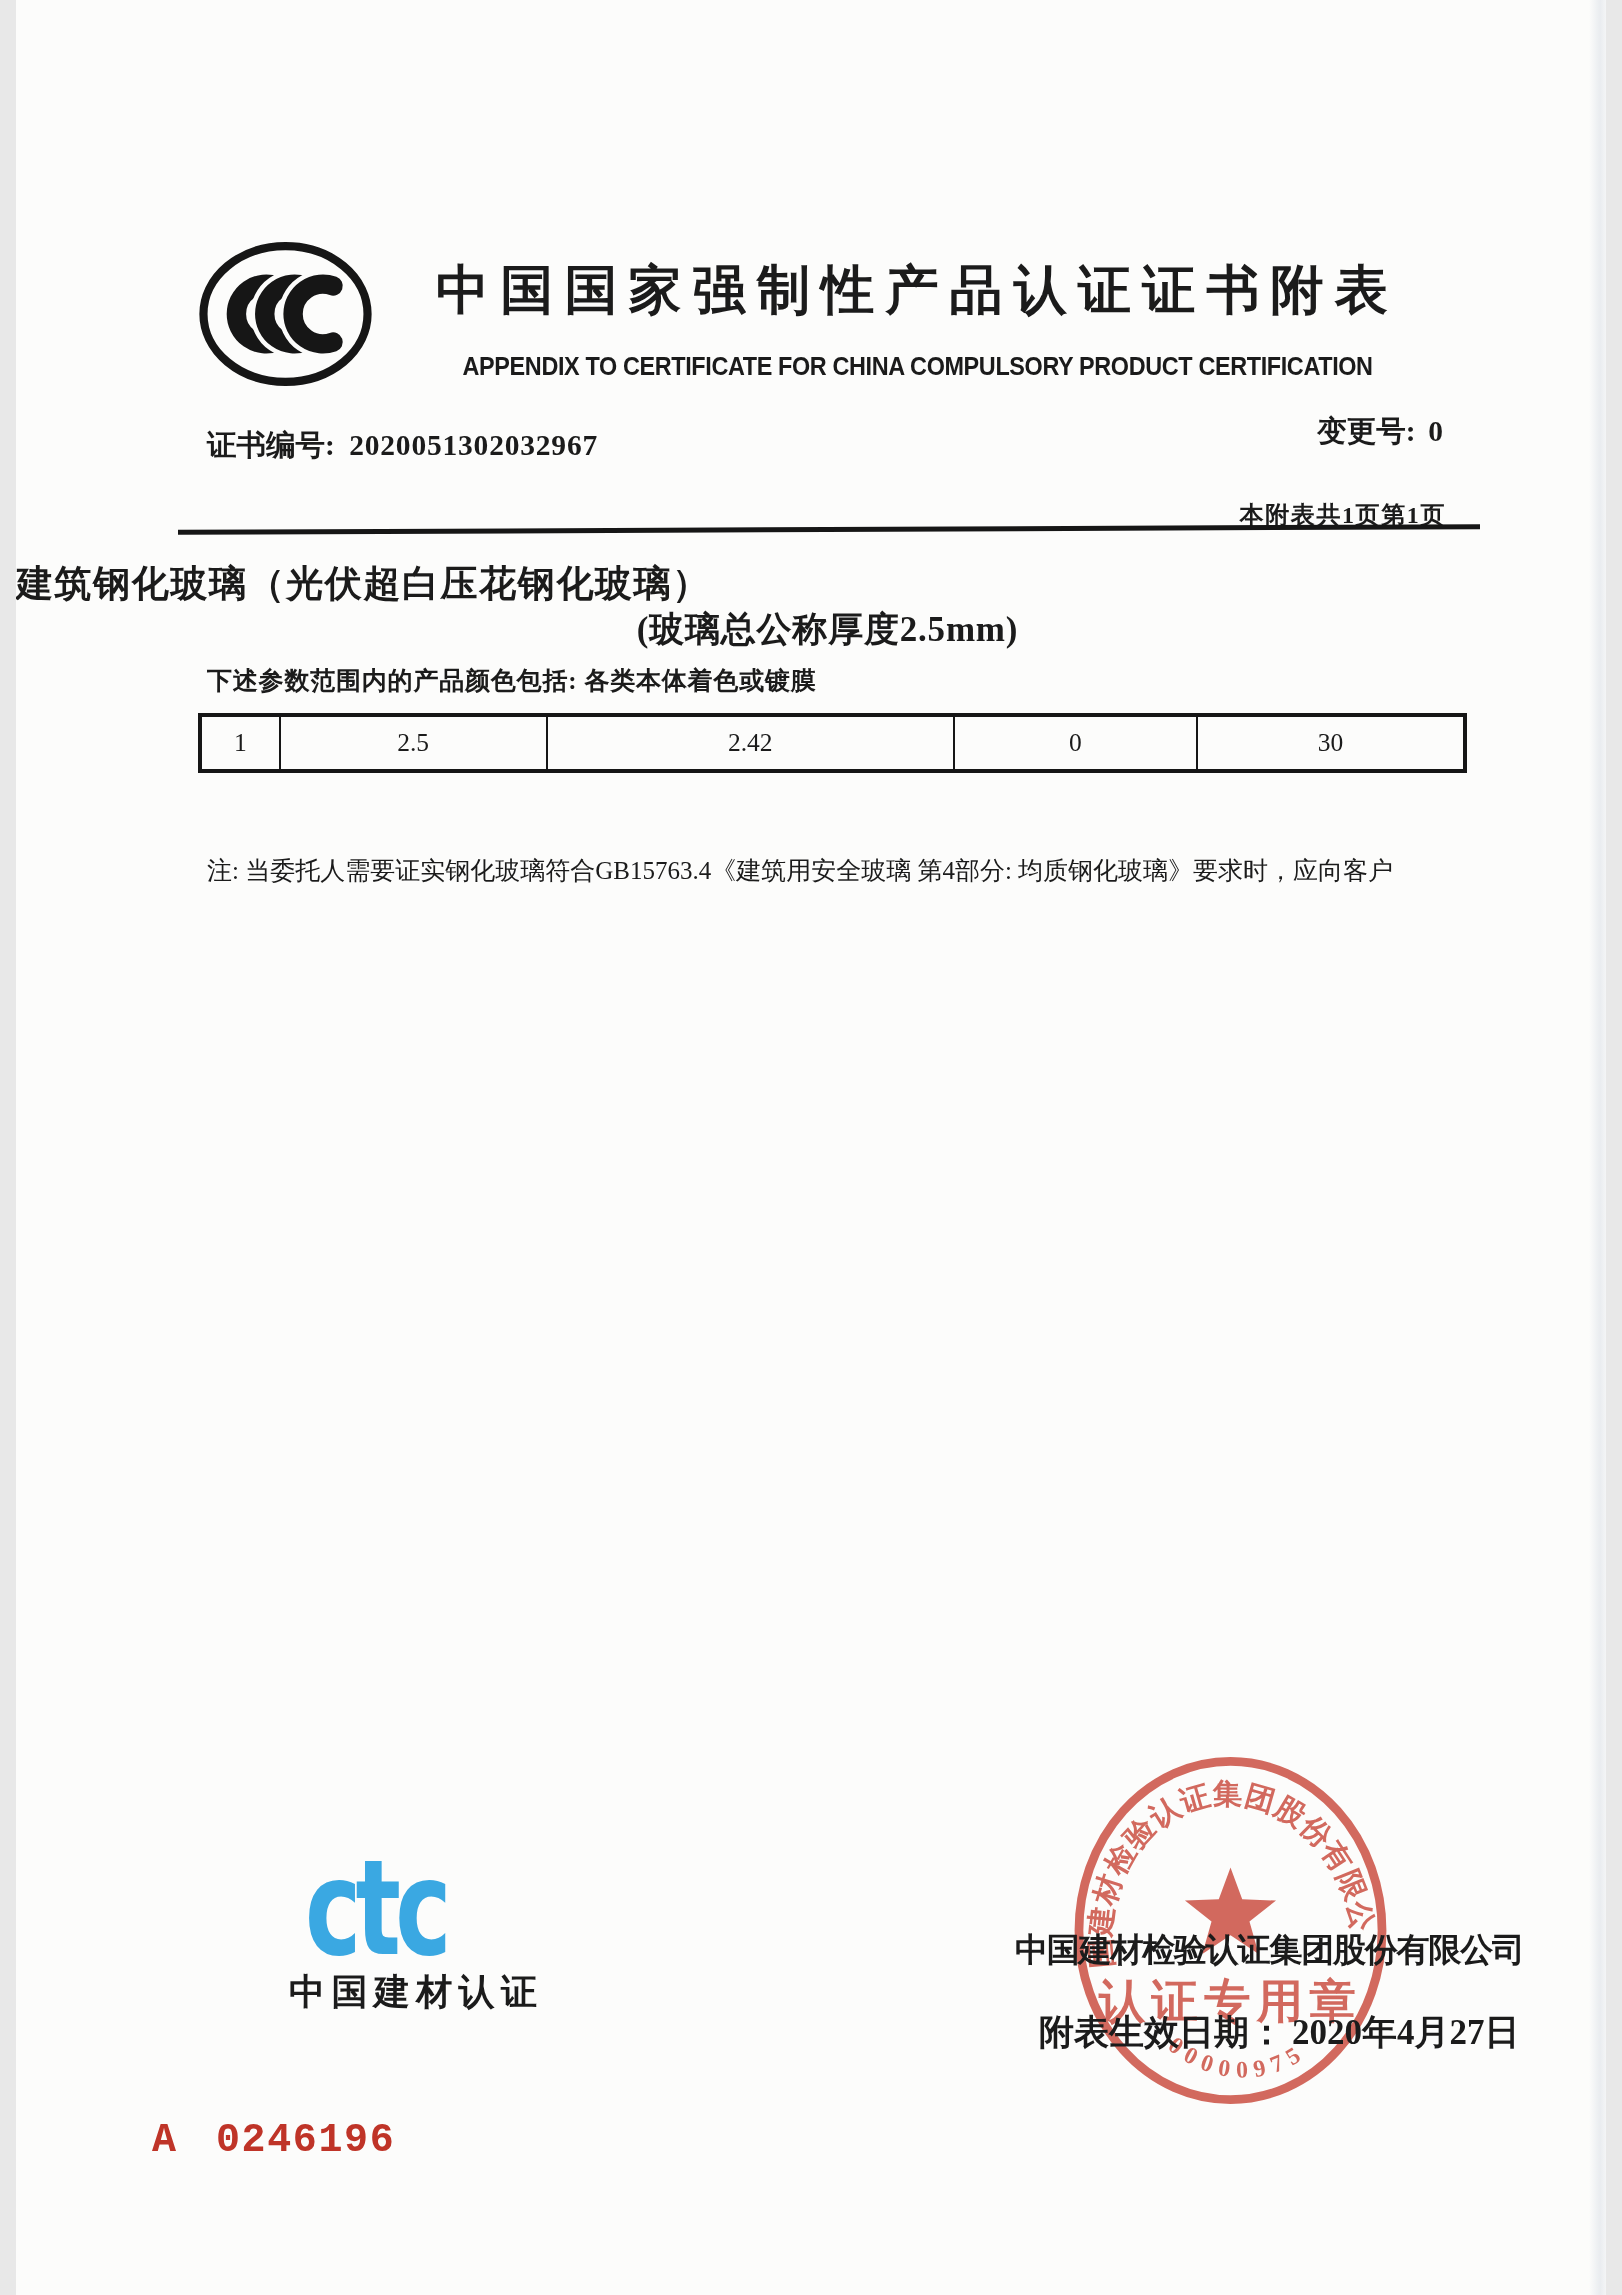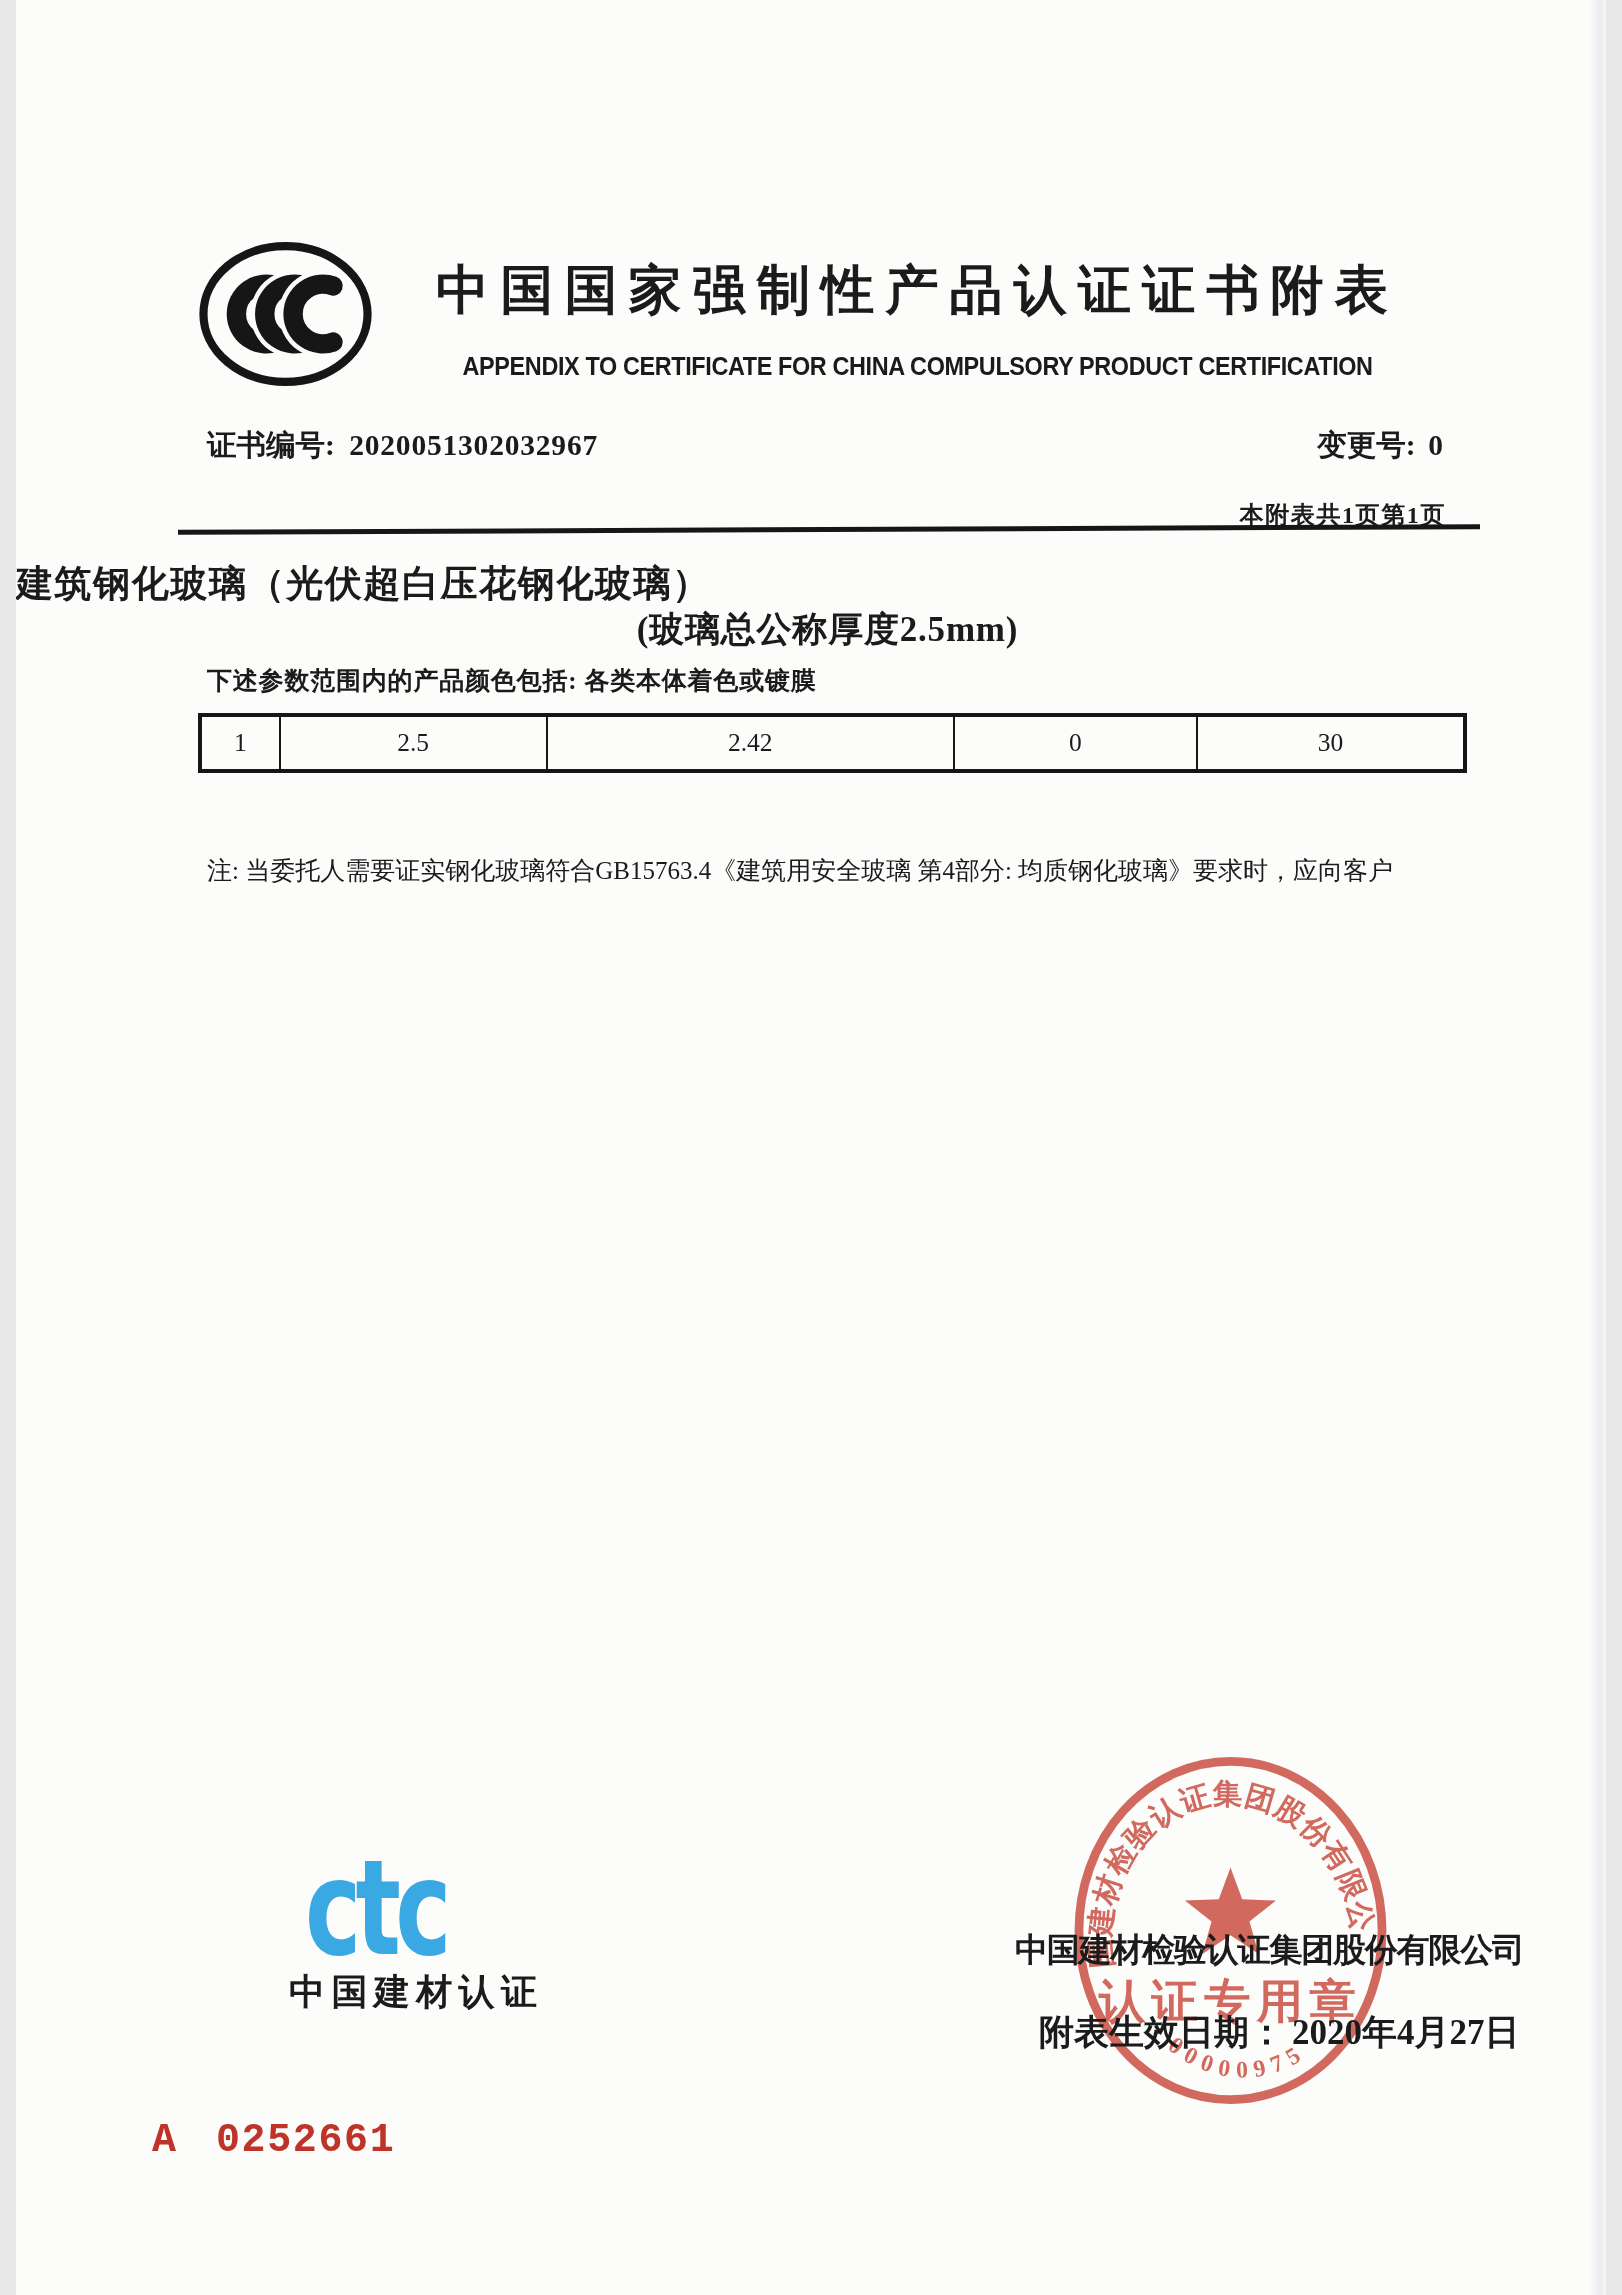--- a/index.html
+++ b/index.html
@@ -26,21 +26,21 @@
   }
   .title-en{
     margin-top:24px;
     font-family:"Liberation Sans","DejaVu Sans",sans-serif;
     font-size:26px;font-weight:bold;letter-spacing:-0.4px;
     display:inline-block;transform:scaleX(.9);transform-origin:center;
     white-space:nowrap;
   }
   .meta-cert{left:191px;top:426px;font-size:29.5px;font-weight:bold;white-space:nowrap;}
   .meta-cert .val{margin-left:14.4px;letter-spacing:0.8px;}
-  .meta-change{right:163px;top:426px;font-size:29.5px;font-weight:bold;white-space:nowrap;}
+  .meta-change{right:163px;top:412px;font-size:29.5px;font-weight:bold;white-space:nowrap;}
   .meta-change .val{margin-left:12.8px;}
   .page-info{right:160px;top:499px;font-size:24px;font-weight:bold;letter-spacing:1.6px;text-align:right;}
   .rule{
     left:162px;top:527px;width:1302px;height:4.8px;
     background:#161616;transform:rotate(-0.25deg);
   }
   
   .prod1{left:0;top:559px;width:1623px;text-align:left;font-size:37px;font-weight:bold;letter-spacing:1.6px;}
   .prod2{left:0;top:606px;width:1623px;text-align:center;font-size:35px;font-weight:bold;letter-spacing:0.8px;}
   .color-note{left:191px;top:664px;font-size:25px;font-weight:bold;letter-spacing:0.8px;}
@@ -160,16 +160,16 @@
   </svg>
 
   <div class="abs ctc-text">ctc</div>
   <div class="abs ctc-label">中国建材认证</div>
 
   <div class="abs company-line">中国建材检验认证集团股份有限公司</div>
   <div class="abs date-line">
     <span>附表生效日期：</span><span class="val">2020年4月27日</span>
   </div>
 
-  <div class="abs serial">A 0252661</div>
+  <div class="abs serial">A 0246196</div>
 
 </div>
 
 
 </body></html>

